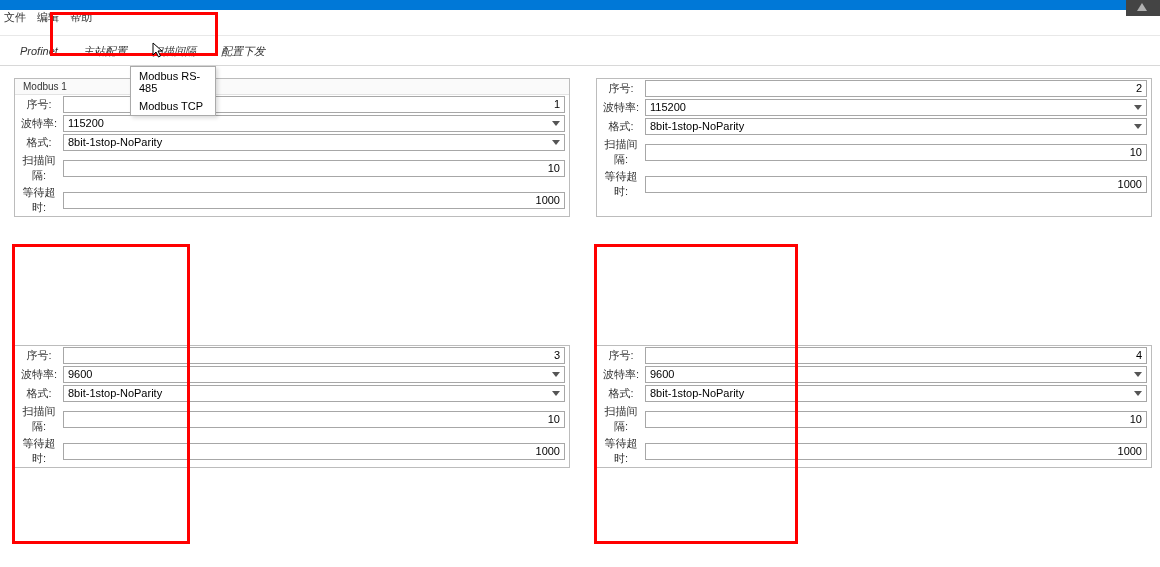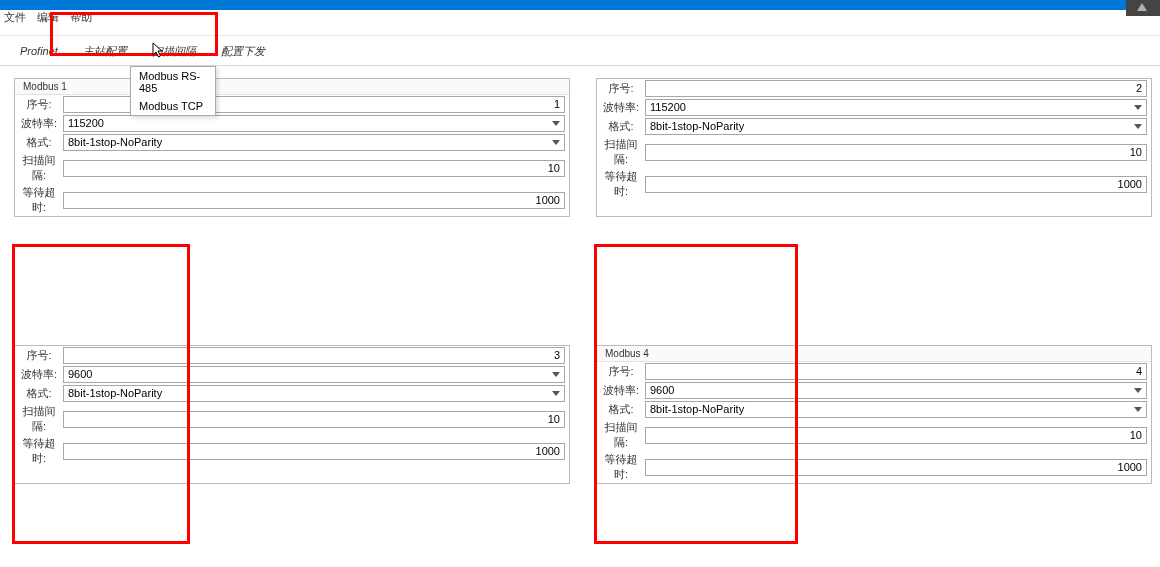--- a/index.html
+++ b/index.html
@@ -123,21 +123,20 @@
         <label>扫描间隔:</label>
         <div class="field right">10</div>
       </div>
     <div class="row">
         <label>等待超时:</label>
         <div class="field right">1000</div>
       </div>
   </div>
 
   <div class="panel">
-    <div class="panel-title">Modbus 4</div>
     <div class="row">
         <label>序号:</label>
         <div class="field right">4</div>
       </div>
     <div class="row">
         <label>波特率:</label>
         <div class="field combo">9600</div>
       </div>
     <div class="row">
         <label>格式:</label>

